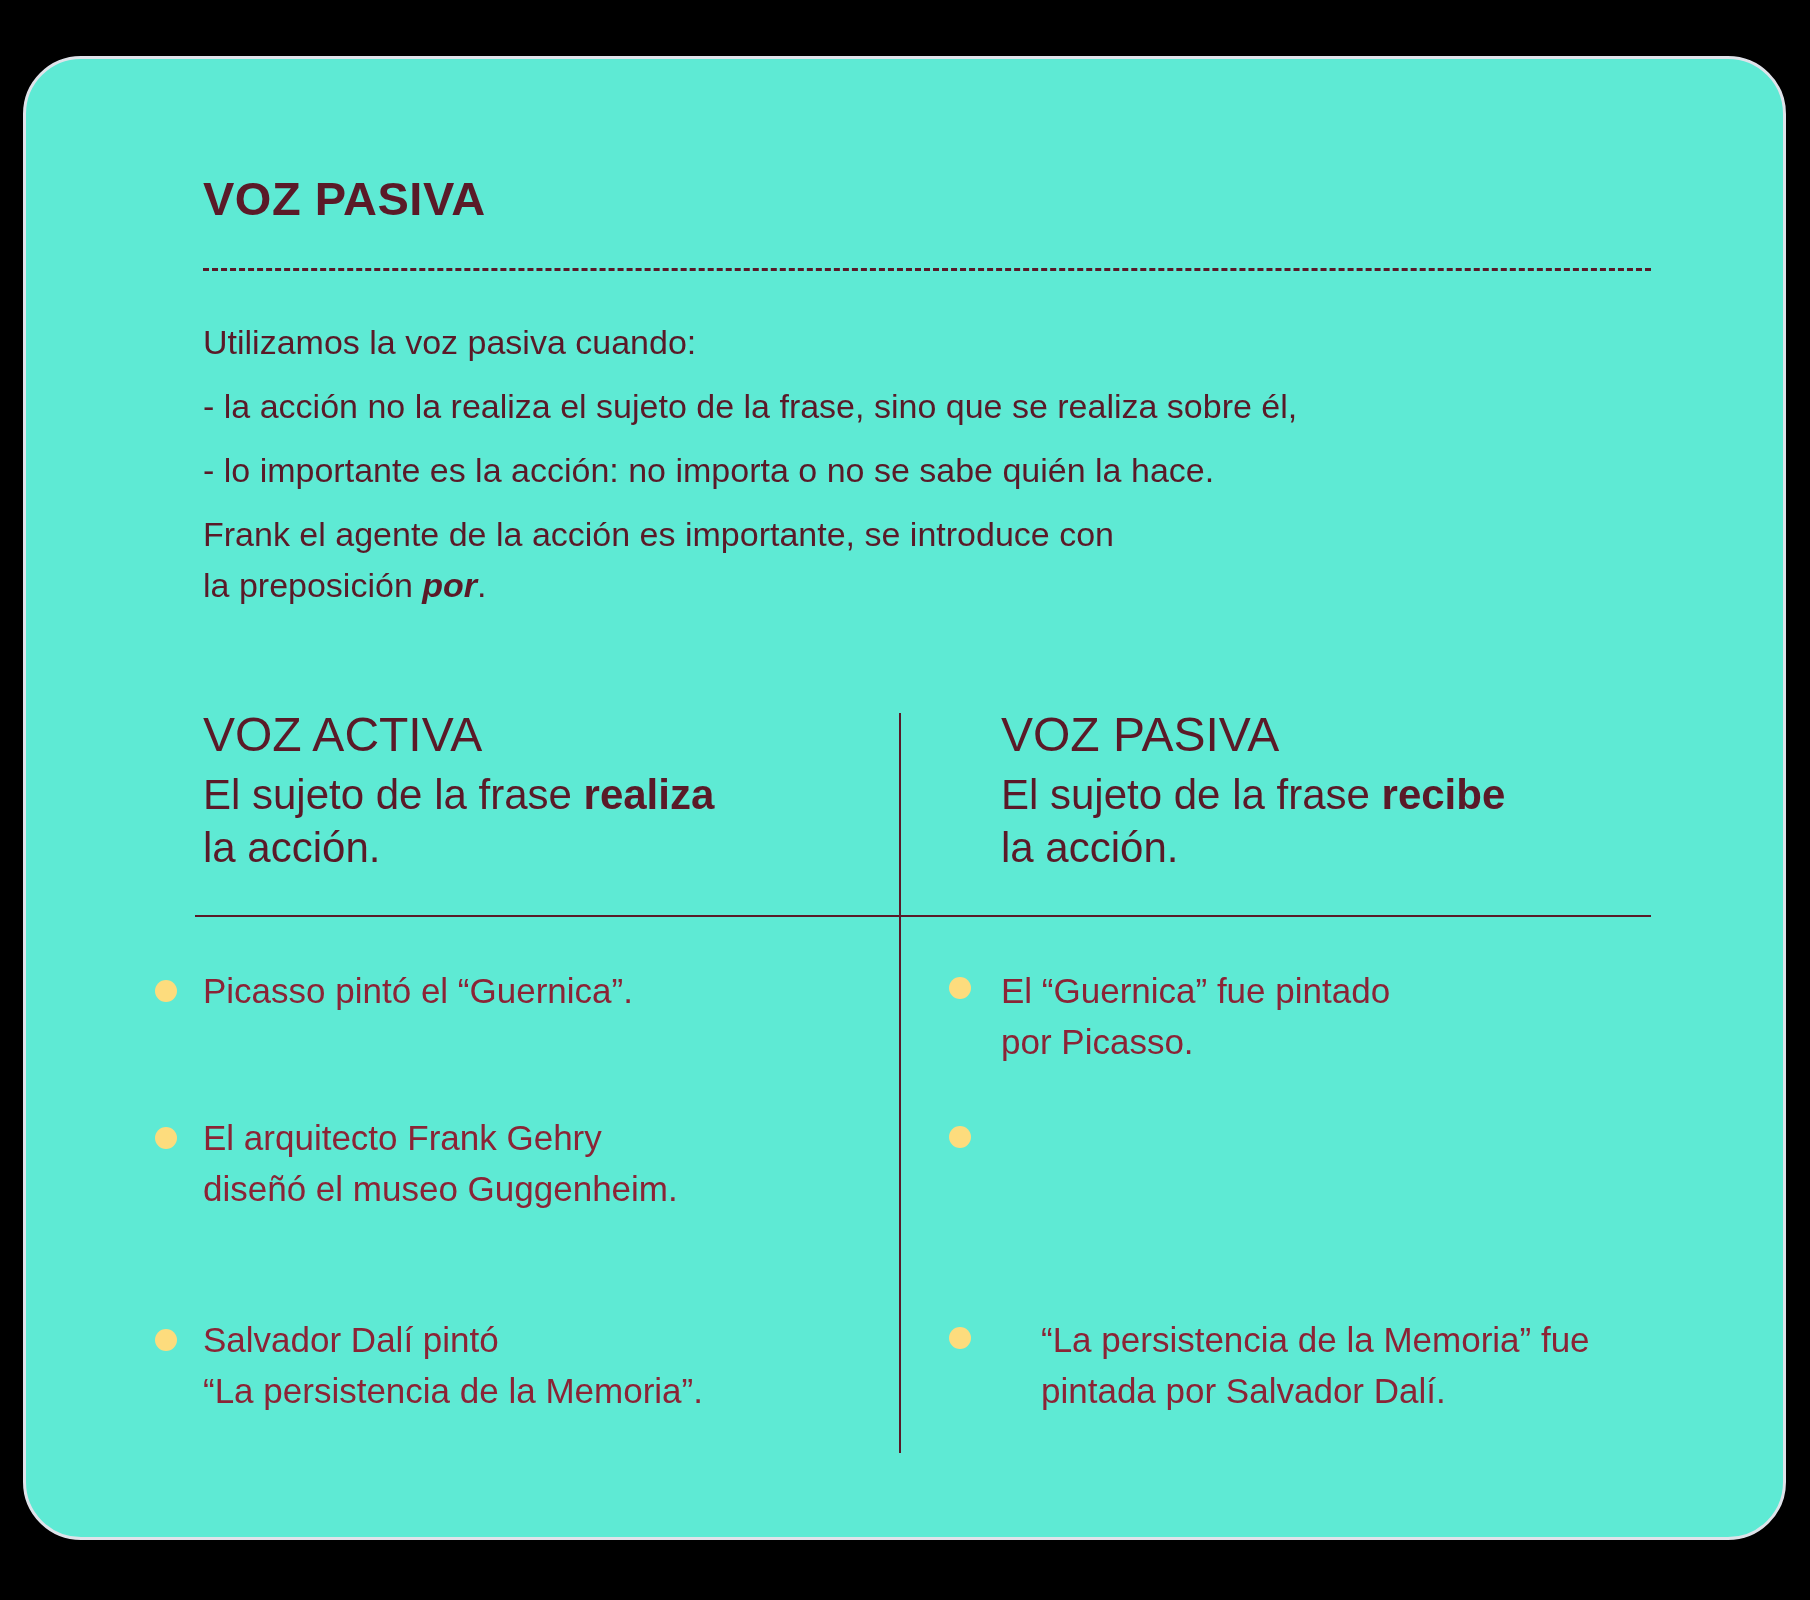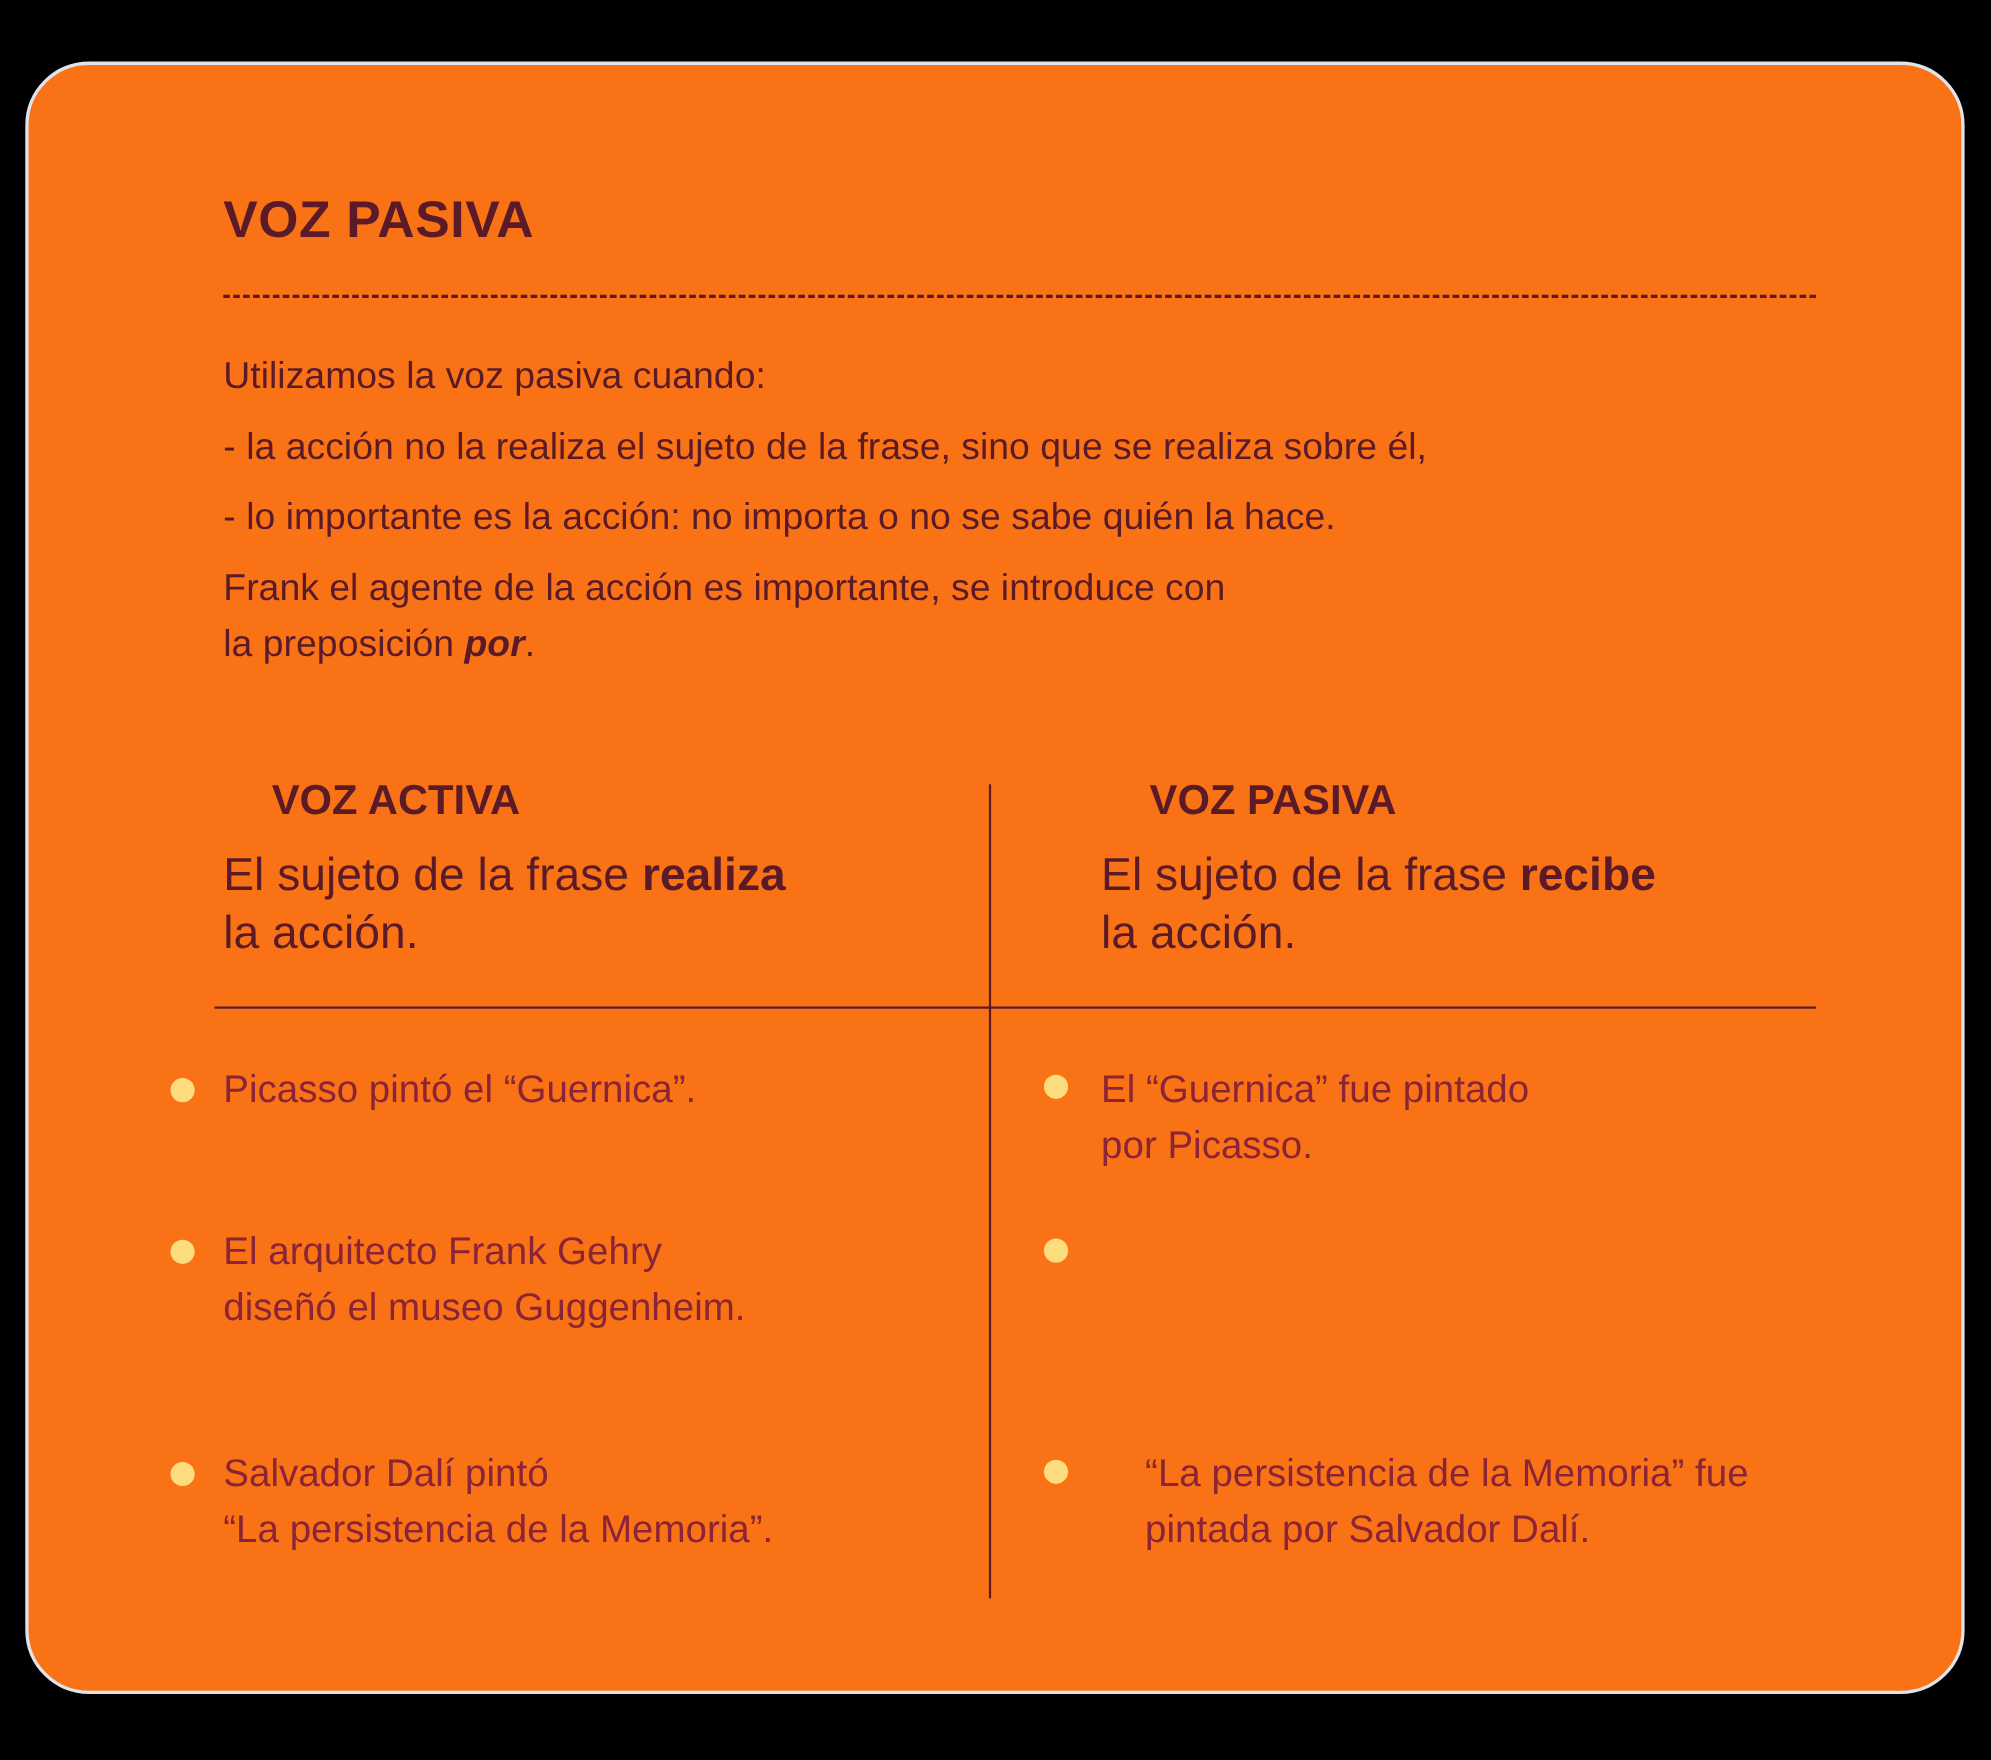--- a/index.html
+++ b/index.html
@@ -3,38 +3,38 @@
 <meta charset="utf-8">
 <style>
   html, body { margin: 0; padding: 0; }
   body {
     width: 1810px; height: 1600px; background: #000000;
     position: relative; overflow: hidden;
     font-family: "Liberation Sans", "DejaVu Sans", sans-serif;
   }
   .card {
     position: absolute; left: 23px; top: 56px; width: 1763px; height: 1484px;
-    background: #f97316; border: 3px solid #dfe3ea; border-radius: 58px;
+    background: #5eead4; border: 3px solid #dfe3ea; border-radius: 58px;
     box-sizing: border-box;
   }
   .abs { position: absolute; white-space: nowrap; }
   .title {
     left: 177px; top: 112px; font-size: 47px; font-weight: bold; color: #5a1a28;
     letter-spacing: 0.5px;
   }
   .dash {
     position: absolute; left: 177px; top: 209px; width: 1448px; height: 0;
     border-top: 3px dashed #5a1a28;
   }
   .para {
     left: 177px; font-size: 34px; color: #5a1a28; line-height: 1;
   }
   .para i { font-weight: bold; font-style: italic; }
   .colhead {
-    font-size: 38px; font-weight: bold; color: #5a1a28; margin-left: 44px;
+    font-size: 48px; font-weight: normal; color: #5a1a28;
   }
   .desc {
     font-size: 42px; color: #5a1a28; line-height: 53px;
   }
   .desc b { font-weight: bold; }
   .vline {
     position: absolute; left: 873px; top: 654px; width: 2px; height: 740px; background: #5a1a28;
   }
   .hline {
     position: absolute; left: 169px; top: 856px; width: 1456px; height: 2px; background: #5a1a28;

